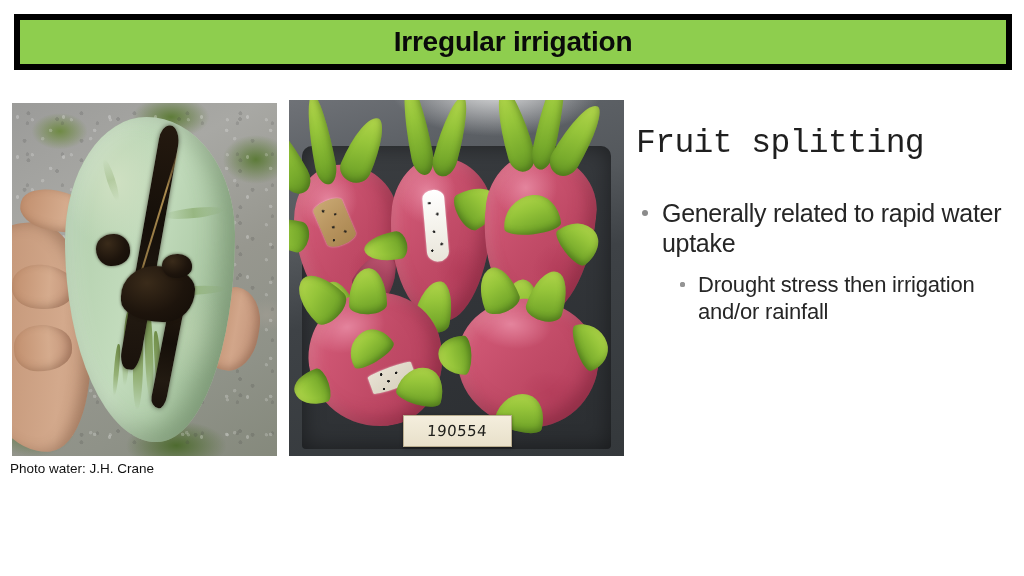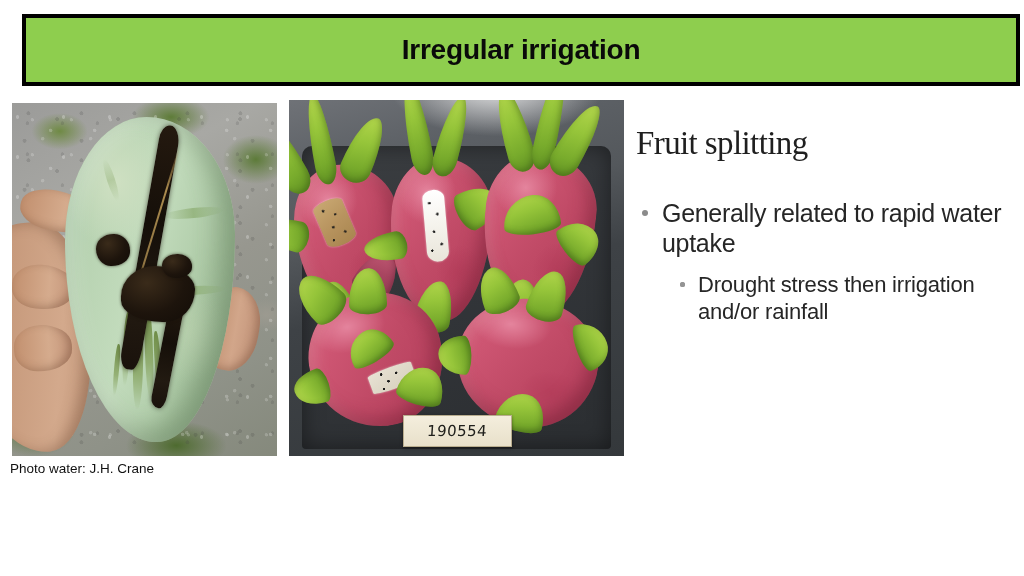--- a/index.html
+++ b/index.html
@@ -12,26 +12,26 @@
     height: 576px;
     position: relative;
     overflow: hidden;
     font-family: "Liberation Sans", sans-serif;
     -webkit-font-smoothing: antialiased;
   }
 
   
   .title-banner {
     position: absolute;
-    left: 22px;
+    left: 14px;
     top: 14px;
     width: 998px;
-    height: 72px;
+    height: 56px;
     background: #8ece4e;
-    border: 4px solid #000000;
+    border: 6px solid #000000;
     box-sizing: border-box;
     display: flex;
     align-items: center;
     justify-content: center;
   }
   .title-text {
     font-size: 28px;
     font-weight: bold;
     color: #0a0a0a;
     letter-spacing: -0.2px;
@@ -282,21 +282,21 @@
     position: absolute;
     left: 636px;
     top: 126px;
     width: 380px;
   }
   .section-heading {
     font-size: 33px;
     color: #1f1f1f;
     line-height: 1.08;
     letter-spacing: -0.6px;
-    font-family: Liberation Serif, serif;
+    font-family: Liberation Mono, monospace;
   }
   .bullet-l1 {
     position: relative;
     margin-top: 36px;
     padding-left: 26px;
     font-size: 25px;
     line-height: 1.22;
     color: #262626;
     letter-spacing: -0.3px;
   }

